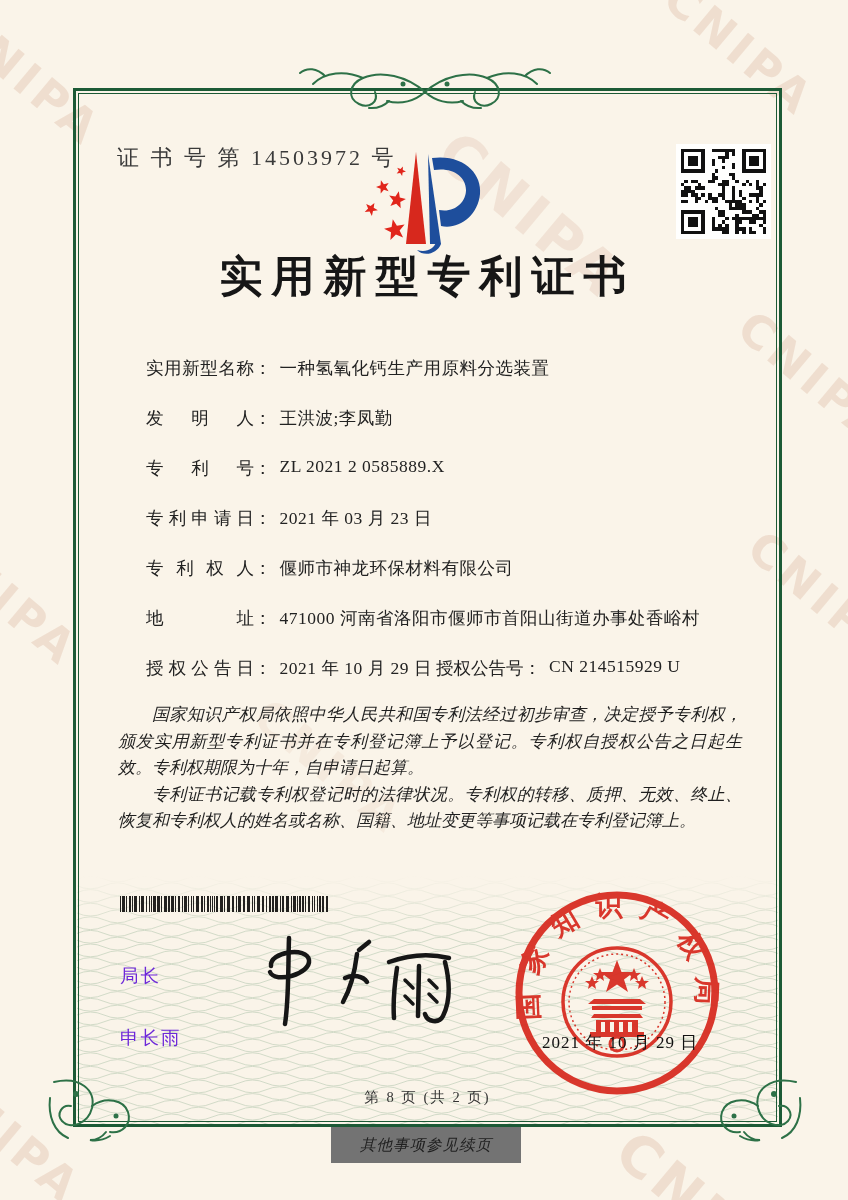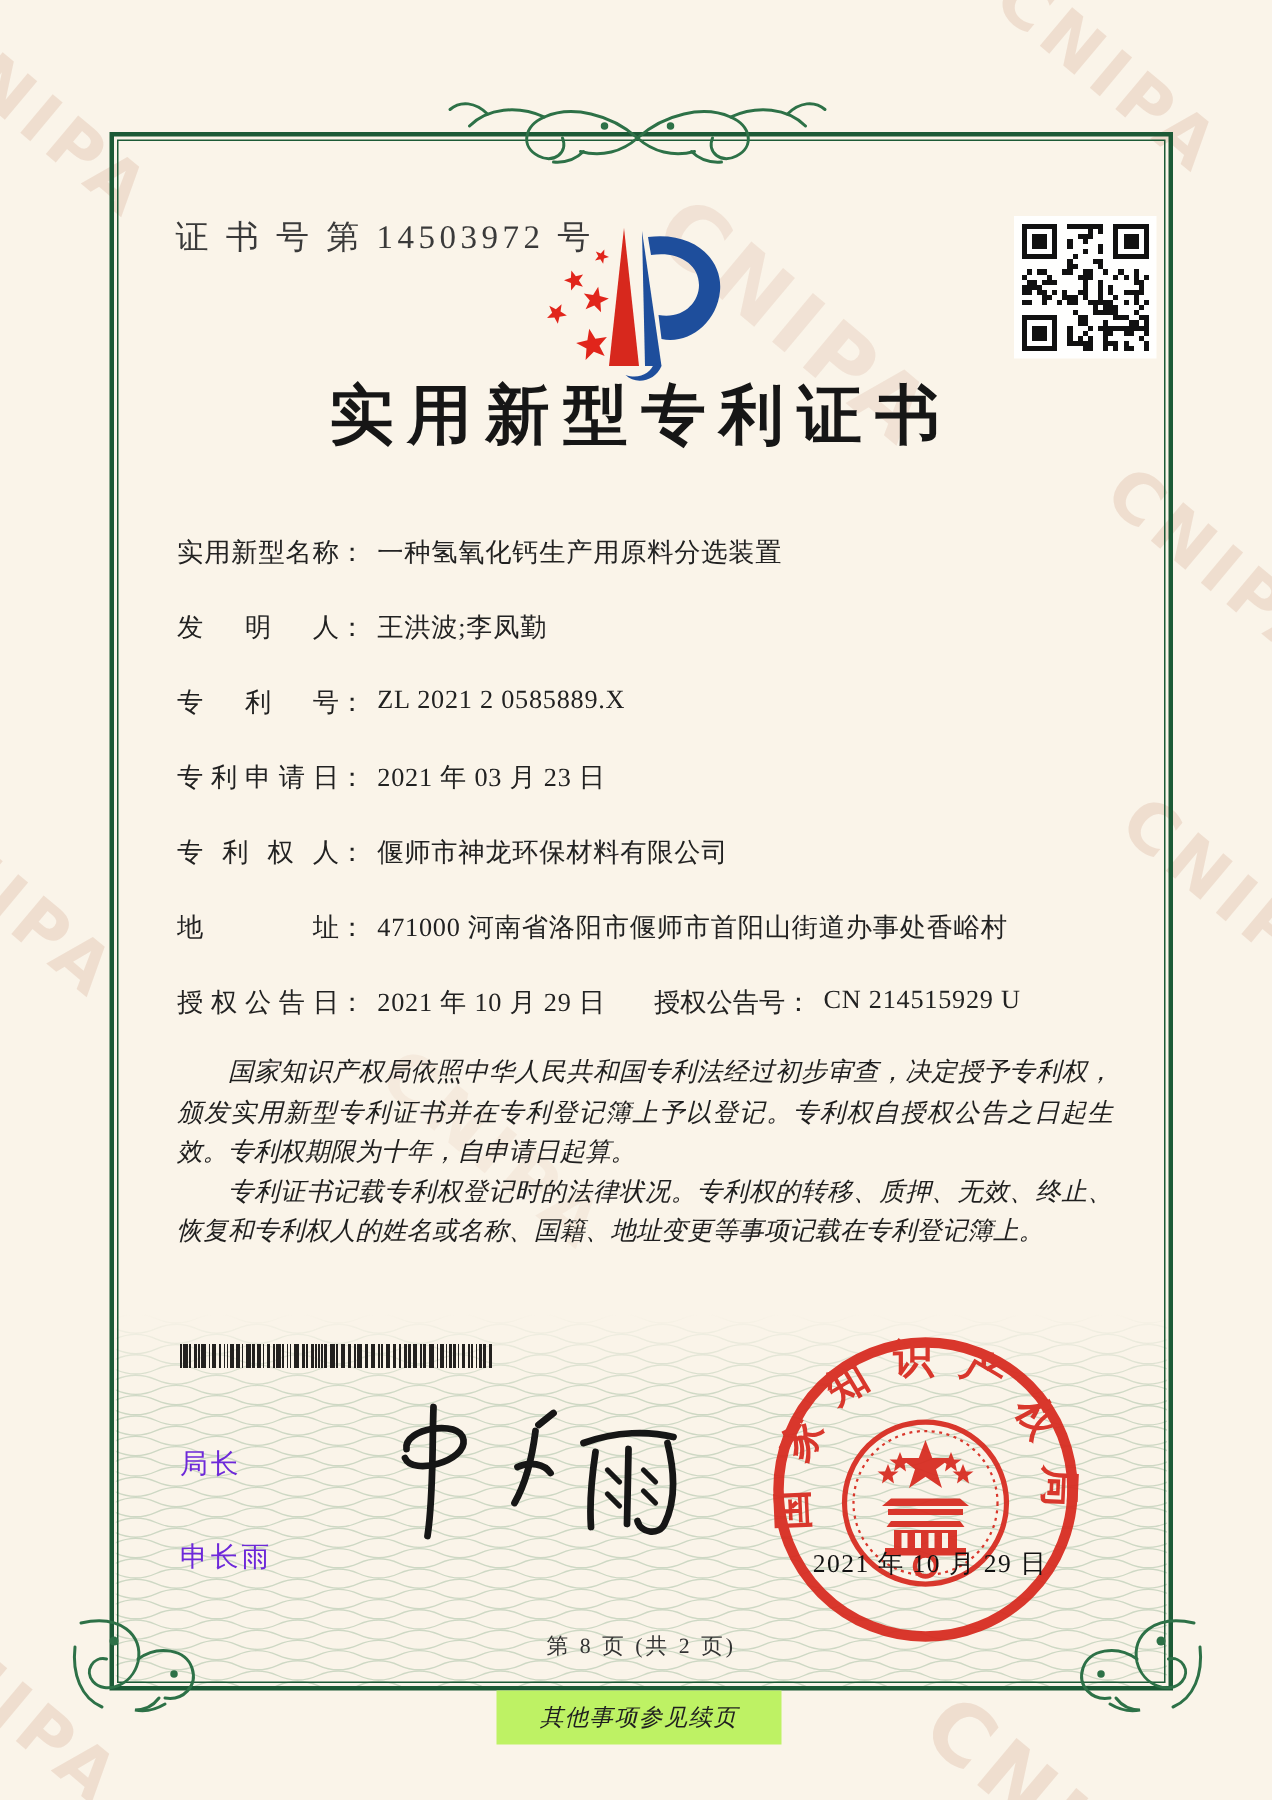--- a/index.html
+++ b/index.html
@@ -24,21 +24,21 @@
 
   .logo{position:absolute;left:356px;top:146px;z-index:2;}
   .qr-box{position:absolute;left:676px;top:144px;width:95px;height:95px;background:#fffffe;z-index:2;
           display:flex;align-items:center;justify-content:center;}
 
   .title{position:absolute;left:73px;top:248px;width:709px;text-align:center;font-size:43px;
          font-weight:bold;color:#161616;letter-spacing:9px;z-index:2;}
 
   .fields{position:absolute;left:118px;top:356px;width:648px;z-index:2;font-size:17.5px;color:#222;}
   .frow{height:50px;display:flex;align-items:flex-start;position:relative;}
-  .flabel{display:inline-block;width:108px;text-align:justify;text-align-last:justify;}
+  .flabel{display:inline-block;width:108px;text-align:justify;text-align-last:justify;margin-left:28px;}
   .colon{display:inline-block;margin-right:8px;}
   .fvalue{letter-spacing:0.5px;}
   .second-pair{position:absolute;left:318px;top:0;display:flex;font-family:Liberation Serif, serif;}
 
   .body-text{position:absolute;left:118px;top:702px;width:624px;z-index:2;font-size:17px;
              font-style:italic;line-height:26.5px;color:#1f1f1f;text-align:justify;}
   .body-text p{margin:0;text-indent:2em;}
 
   .barcode{position:absolute;left:120px;top:896px;z-index:2;}
 
@@ -47,21 +47,21 @@
   .signer.t1{top:963px;} .signer.t2{top:1000px;margin-top:25px;}
   .signature{position:absolute;left:255px;top:928px;z-index:3;}
 
   .seal{position:absolute;left:508px;top:884px;z-index:3;}
   .seal-date{position:absolute;left:522px;top:1031px;width:196px;text-align:center;z-index:4;
              font-size:17px;color:#111;letter-spacing:1px;}
 
   .page-info{position:absolute;left:73px;top:1088px;width:709px;text-align:center;z-index:3;
              font-size:14.5px;color:#333;letter-spacing:2px;}
 
-  .note-strip{position:absolute;left:331px;top:1127px;width:190px;height:36px;background:#bef264;
+  .note-strip{position:absolute;left:331px;top:1127px;width:190px;height:36px;background:#737373;
               z-index:4;display:flex;align-items:center;justify-content:center;
               font-size:15.5px;font-style:italic;color:#1f1f1f;letter-spacing:1px;}
 
   .ornament{position:absolute;z-index:2;}
   .orn-top{left:297px;top:62px;}
   .orn-bl{left:46px;top:1076px;}
   .orn-br{left:712px;top:1076px;transform:scaleX(-1);}
 
   svg text.ring{font-family:"Liberation Serif","DejaVu Serif",serif;font-weight:bold;
                 font-size:27px;letter-spacing:16px;fill:#d7281d;}

